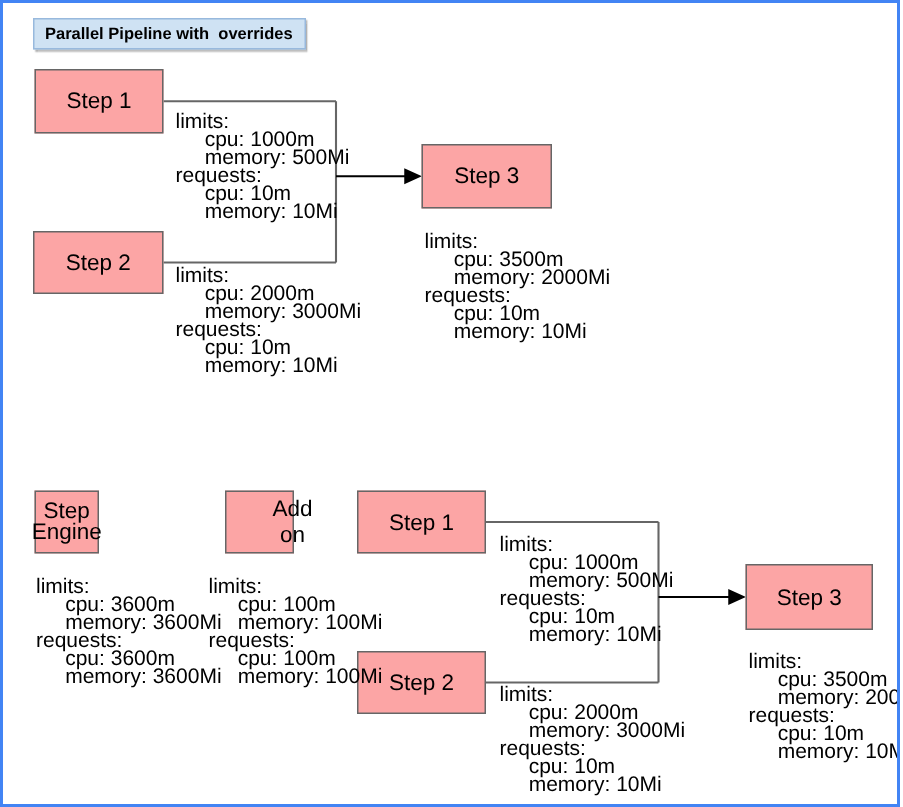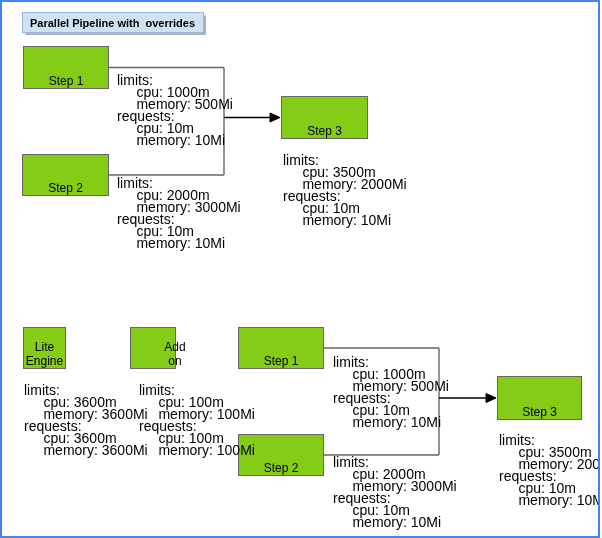--- a/index.html
+++ b/index.html
@@ -32,26 +32,26 @@
     display: flex;
     align-items: center;
     padding-left: 7px;
     font-size: 11px;
     font-weight: bold;
     white-space: pre;
   }
   .node {
     position: absolute;
     box-sizing: border-box;
-    background: #84cc16;
+    background: #fca5a5;
     border: 1.4px solid var(--box_border, #666666);
     display: flex;
-    align-items: flex-end;
+    align-items: center;
     justify-content: center;
-    font-size: 12px;
+    font-size: 15px;
     text-align: center;
   }
   .node .label-multiline { white-space: pre; line-height: 14px; }
   .res-block {
     position: absolute;
     font-size: 14px;
     line-height: 12px;
     white-space: pre;
   }
 </style>
@@ -107,25 +107,25 @@
 
   <div class="res-block" style="left:281px; top:152px;">limits:
      cpu: 3500m
      memory: 2000Mi
 requests:
      cpu: 10m
      memory: 10Mi</div>
 
 
   <div class="node" style="left:21px; top:325px; width:43px; height:42px;">
-    <span class="label-multiline">Lite
+    <span class="label-multiline">Step
 Engine</span>
   </div>
 
-  <div class="node" style="left:128px; top:325px; width:43px; height:42px;padding-left:44px;">
+  <div class="node" style="left:148px; top:325px; width:43px; height:42px;padding-left:44px;">
     <span>Add on</span>
   </div>
 
   <div class="node" style="left:236px; top:325px; width:86px; height:42px;">
     <span>Step 1</span>
   </div>
 
   <div class="node" style="left:236px; top:432px; width:86px; height:42px;">
     <span>Step 2</span>
   </div>

